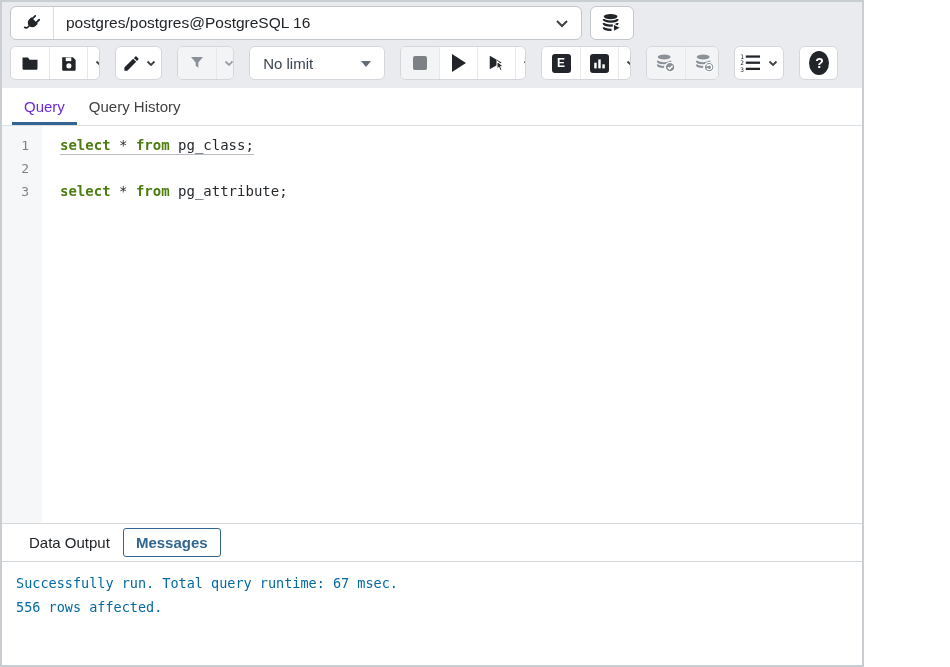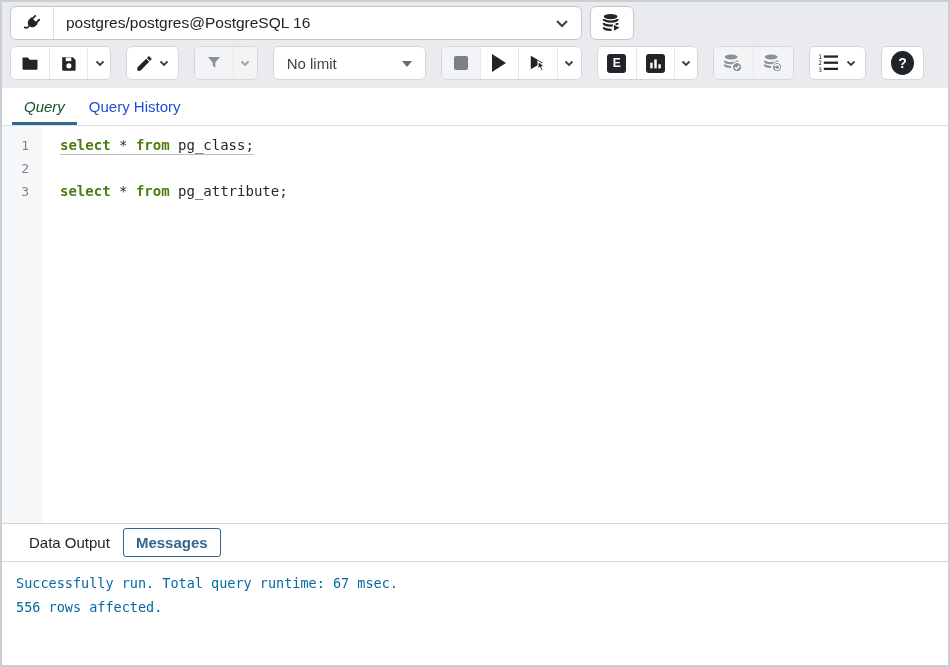--- a/index.html
+++ b/index.html
@@ -1,17 +1,17 @@
 <!DOCTYPE html>
 <html><head>
 <meta charset="utf-8">
 <style>
   html,body{margin:0;padding:0;background:#ffffff;}
   .window{
-    width:950px;height:667px;box-sizing:border-box;
+    width:864px;height:667px;box-sizing:border-box;
     border:2px solid #c9ced3;background:#e9ebee;
     display:flex;flex-direction:column;
     font-family:"Liberation Sans",sans-serif;color:#212529;
   }
   
   .topbar{display:flex;align-items:center;padding:4px 8px;gap:8px;flex:0 0 auto;}
   .conn{display:flex;align-items:center;background:#fff;border:1px solid #c2c7cc;border-radius:6px;height:34px;width:572px;box-sizing:border-box;}
   .conn-plug{width:42px;align-self:stretch;display:flex;align-items:center;justify-content:center;border-right:1px solid #dcdfe2;cursor:pointer;}
   .conn-select{flex:1;display:flex;align-items:center;height:100%;padding:0 12px;font-size:15.5px;cursor:pointer;}
   .conn-caret{padding-right:12px;display:flex;align-items:center;}
@@ -24,22 +24,22 @@
   .tbtn.narrow{min-width:24px;padding:0 7px;}
   .tbtn.disabled{background:#f3f4f6;}
   .limit-select{display:flex;align-items:center;justify-content:space-between;width:128px;padding:0 13px;font-size:15px;color:#39424e;cursor:pointer;background:#fff;}
   .sel-triangle{width:0;height:0;border:5px solid transparent;border-top:6px solid #636c77;margin-top:6px;}
   .stop-square{width:14px;height:14px;background:#7d8186;border-radius:2px;}
   .play-tri{width:0;height:0;border-top:9px solid transparent;border-bottom:9px solid transparent;border-left:14px solid #212529;}
   .badge{width:19px;height:19px;background:#212529;border-radius:3px;color:#fff;display:flex;align-items:center;justify-content:center;font-weight:bold;font-size:12px;}
   .circle-btn{width:24px;height:24px;border-radius:50%;background:#212529;color:#fff;display:flex;align-items:center;justify-content:center;font-weight:bold;font-size:14px;}
   
   .tabrow{background:#fff;display:flex;padding:0 10px;border-bottom:1px solid #dcdfe2;flex:0 0 auto;}
-  .tab{padding:10px 12px 7px 12px;font-size:15px;color:#1d4ed8;border-bottom:3px solid transparent;cursor:pointer;}
-  .tab.active{color:#14532d;border-bottom-color:#326690;font-style:italic;}
+  .tab{padding:10px 12px 7px 12px;font-size:15px;color:#404040;border-bottom:3px solid transparent;cursor:pointer;}
+  .tab.active{color:#6d28d9;border-bottom-color:#326690;}
   
   .editor{flex:1 1 auto;display:flex;background:#fff;overflow:hidden;}
   .gutter{width:40px;flex:0 0 40px;background:#f6f7f8;padding-top:8px;box-sizing:border-box;}
   .ln{height:23px;line-height:23px;text-align:right;padding-right:13px;color:#7d838a;font-family:"DejaVu Sans Mono",monospace;font-size:13px;}
   .code{flex:1;padding:8px 0 0 18px;cursor:text;}
   .code-line{height:23px;line-height:23px;font-family:"DejaVu Sans Mono",monospace;font-size:14px;color:#24292e;white-space:pre;}
   .kw{color:#4d7c0f;font-weight:bold;}
   .executed{border-bottom:1px solid #b7bdc3;padding-bottom:1px;}
   
   .bottom{background:#fff;border-top:1px solid #d4d8db;height:141px;flex:0 0 auto;display:flex;flex-direction:column;}

